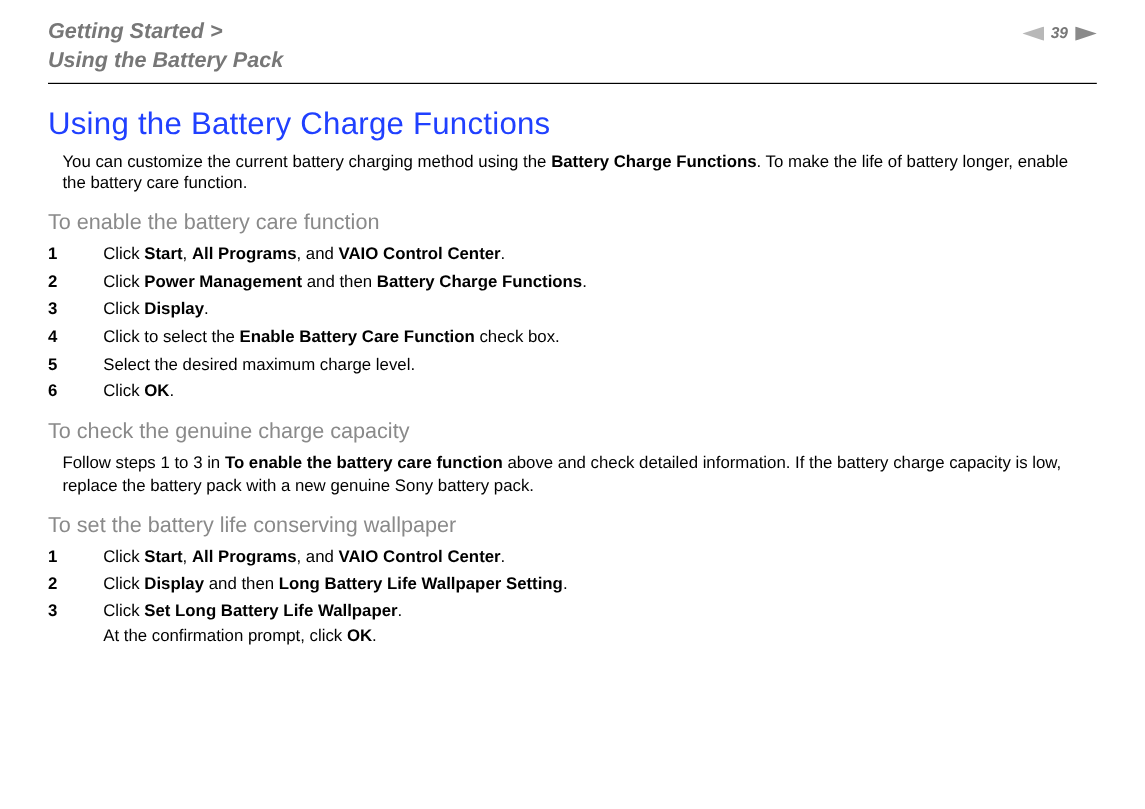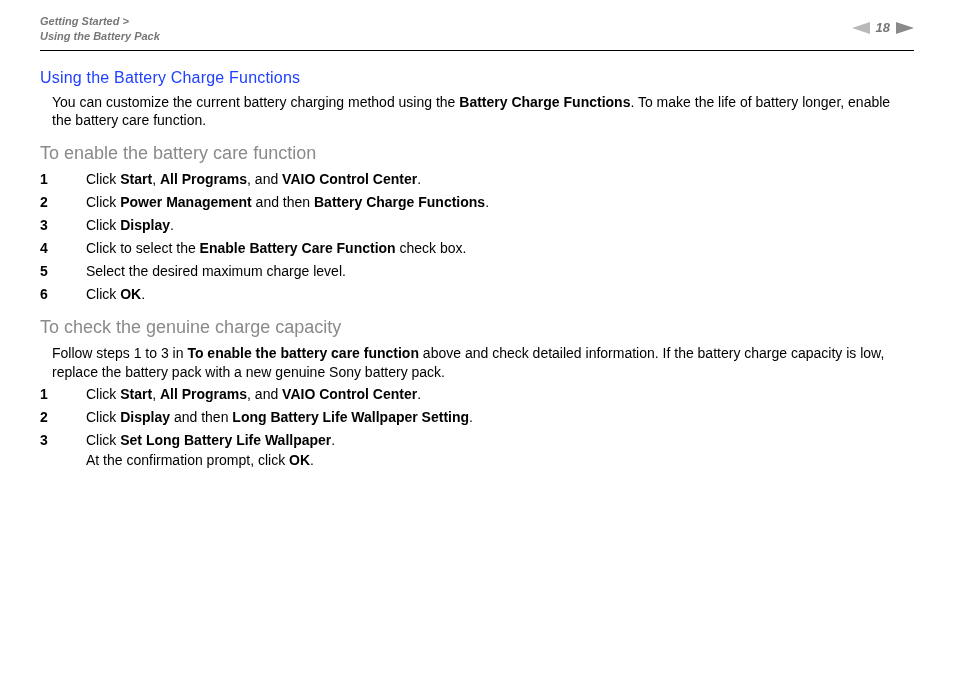--- a/index.html
+++ b/index.html
@@ -20,21 +20,21 @@
   
   .hdr {
     display: flex;
     justify-content: space-between;
     align-items: flex-start;
   }
   .breadcrumb {
     font-weight: bold;
     font-style: italic;
     color: #777;
-    font-size: 11px;
+    font-size: 18px;
     line-height: 1.35;
   }
   .pager {
     display: flex;
     align-items: center;
     gap: 6px;
     margin-top: 6px;
   }
   .pager .num {
     font-weight: bold;
@@ -47,21 +47,21 @@
   hr.rule {
     border: none;
     border-top: 1px solid #000;
     margin: 6px 0 16px 0;
   }
 
   
   h2.blue {
     color: #2040ff;
     font-weight: normal;
-    font-size: 16px;
+    font-size: 26px;
     margin: 18px 0 6px 0;
     letter-spacing: .2px;
   }
   .para {
     font-size: 14px;
     line-height: 1.3;
     margin: 4px 12px;
   }
   h3.grey {
     color: #8a8a8a;
@@ -101,21 +101,21 @@
     <div class="breadcrumb">
       <span>Getting Started &gt;</span><br>
       <span>Using the Battery Pack</span>
     </div>
     <div class="pager">
       <span class="arrow">
         <svg width="18" height="12" viewBox="0 0 18 12">
             <polygon points="18,0 18,12 0,6" fill="#b8b8b8"></polygon>
           </svg>
       </span>
-      <span class="num">18</span>
+      <span class="num">39</span>
       <span class="arrow">
         <svg width="18" height="12" viewBox="0 0 18 12">
             <polygon points="0,0 0,12 18,6" fill="#8a8a8a"></polygon>
           </svg>
       </span>
     </div>
   </div>
 
   <hr class="rule">
 
@@ -151,20 +151,21 @@
         <div class="t">Click <b>OK</b>.</div>
       </div>
     </div>
 
   <h3 class="grey">To check the genuine charge capacity</h3>
   <p class="para">
     <span>Follow steps 1 to 3 in </span><b>To enable the battery care function</b><span> above and check detailed information. If the battery charge capacity is low, replace the battery pack with a new genuine Sony battery pack.</span>
   </p>
 
 
+  <h3 class="grey">To set the battery life conserving wallpaper</h3>
   <div class="steps" id="steps-wall">
       <div class="step">
         <div class="n">1</div>
         <div class="t">Click <b>Start</b>, <b>All Programs</b>, and <b>VAIO Control Center</b>.</div>
       </div>
       <div class="step">
         <div class="n">2</div>
         <div class="t">Click <b>Display</b> and then <b>Long Battery Life Wallpaper Setting</b>.</div>
       </div>
       <div class="step">

